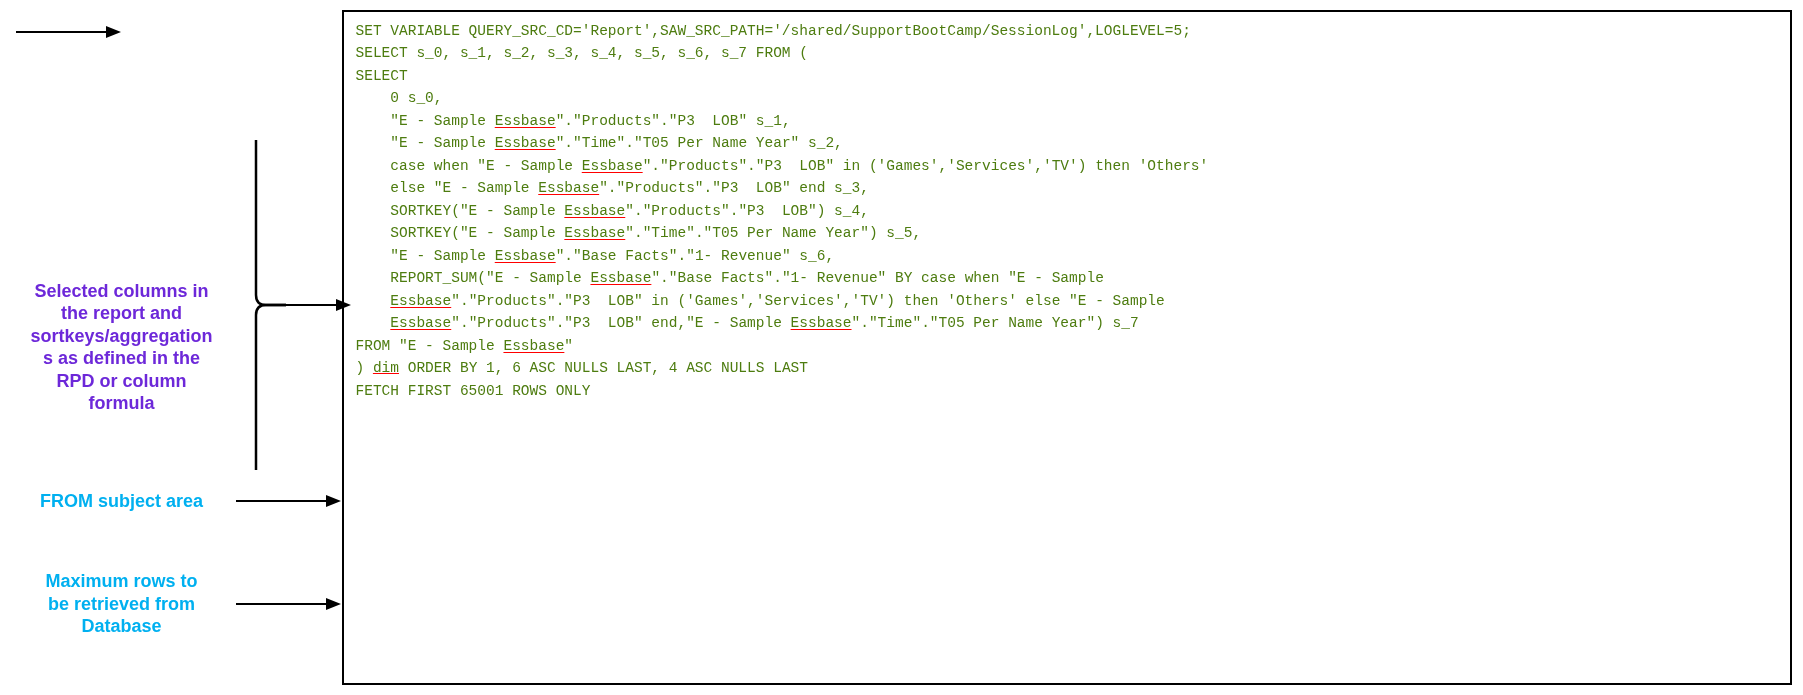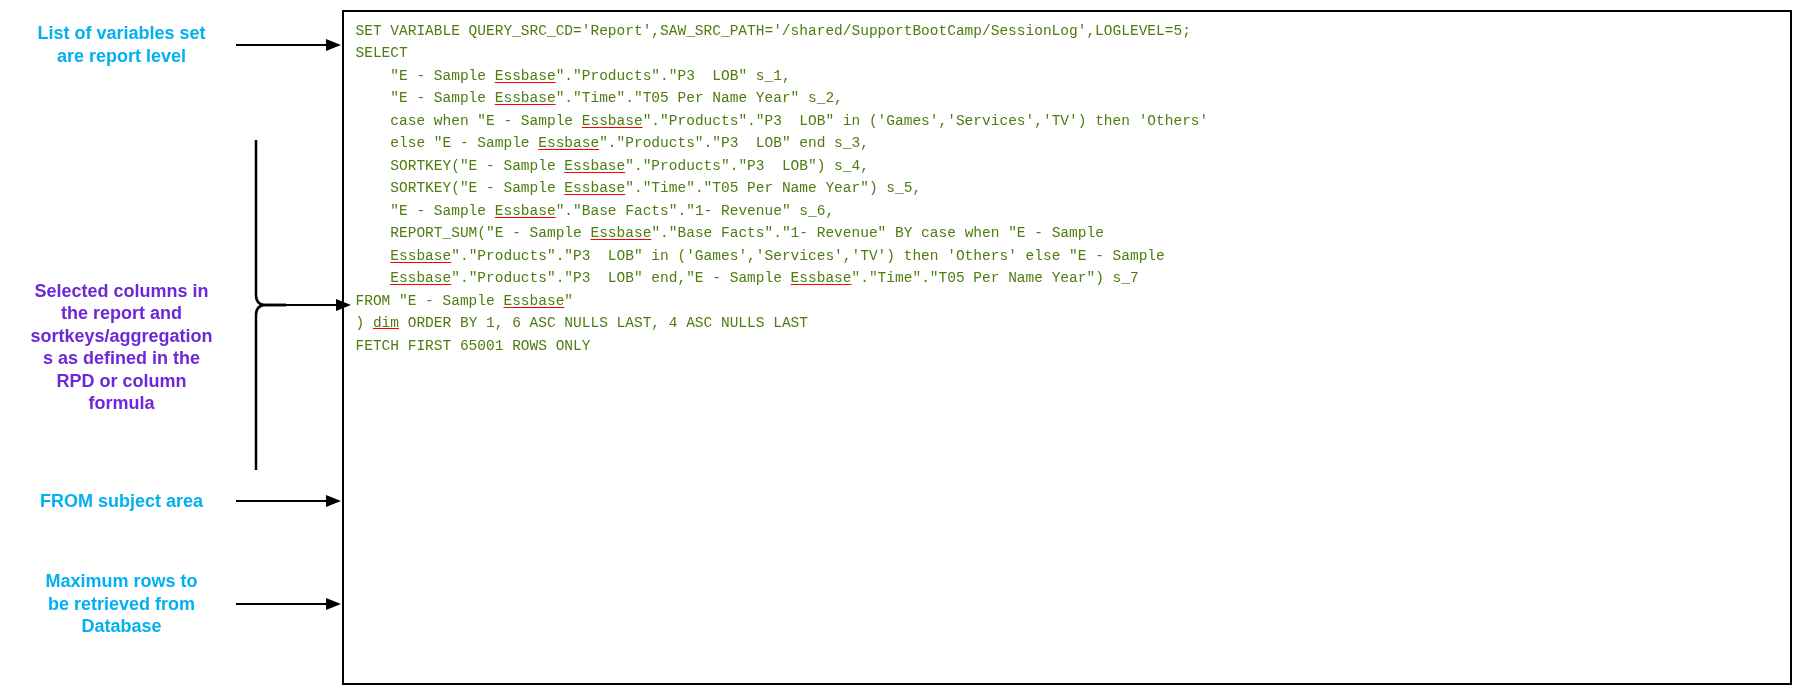--- a/index.html
+++ b/index.html
@@ -114,22 +114,20 @@
     }
   </style>
 </head>
 <body>
 
 <div class="container">
 
   <div class="annotations">
 
     <div class="annotation" style="top: 12px;">
-      <div class="annotation-text" style="white-space: pre-line;">List of variables set
-are report level</div>
       <div class="arrow-right">
         <svg width="105" height="20" viewBox="0 0 105 20">
           <line x1="0" y1="10" x2="90" y2="10" stroke="#000" stroke-width="2.2"></line>
           <polygon points="90,4 105,10 90,16" fill="#000"></polygon>
         </svg>
       </div>
     </div>
 
     <div class="brace-annotation" style="top: 130px; left: 0;">
       <div class="brace-text" style="white-space: pre-line; padding-top: 80px;">Selected columns in
@@ -171,21 +169,23 @@
           <line x1="0" y1="10" x2="90" y2="10" stroke="#000" stroke-width="2.2"></line>
           <polygon points="90,4 105,10 90,16" fill="#000"></polygon>
         </svg>
       </div>
     </div>
 
   </div>
 
   <div class="code-panel">
     <span class="line">SET VARIABLE QUERY_SRC_CD='Report',SAW_SRC_PATH='/shared/SupportBootCamp/SessionLog',LOGLEVEL=5;</span>
+    <span class="line">SELECT s_0, s_1, s_2, s_3, s_4, s_5, s_6, s_7 FROM (</span>
     <span class="line">SELECT</span>
+    <span class="line">    0 s_0,</span>
     <span class="line">    "E - Sample <span class="underline">Essbase</span>"."Products"."P3  LOB" s_1,</span>
     <span class="line">    "E - Sample <span class="underline">Essbase</span>"."Time"."T05 Per Name Year" s_2,</span>
     <span class="line">    case when "E - Sample <span class="underline">Essbase</span>"."Products"."P3  LOB" in ('Games','Services','TV') then 'Others'</span>
     <span class="line">    else "E - Sample <span class="underline">Essbase</span>"."Products"."P3  LOB" end s_3,</span>
     <span class="line">    SORTKEY("E - Sample <span class="underline">Essbase</span>"."Products"."P3  LOB") s_4,</span>
     <span class="line">    SORTKEY("E - Sample <span class="underline">Essbase</span>"."Time"."T05 Per Name Year") s_5,</span>
     <span class="line">    "E - Sample <span class="underline">Essbase</span>"."Base Facts"."1- Revenue" s_6,</span>
     <span class="line">    REPORT_SUM("E - Sample <span class="underline">Essbase</span>"."Base Facts"."1- Revenue" BY case when "E - Sample</span>
     <span class="line">    <span class="underline">Essbase</span>"."Products"."P3  LOB" in ('Games','Services','TV') then 'Others' else "E - Sample</span>
     <span class="line">    <span class="underline">Essbase</span>"."Products"."P3  LOB" end,"E - Sample <span class="underline">Essbase</span>"."Time"."T05 Per Name Year") s_7</span>

